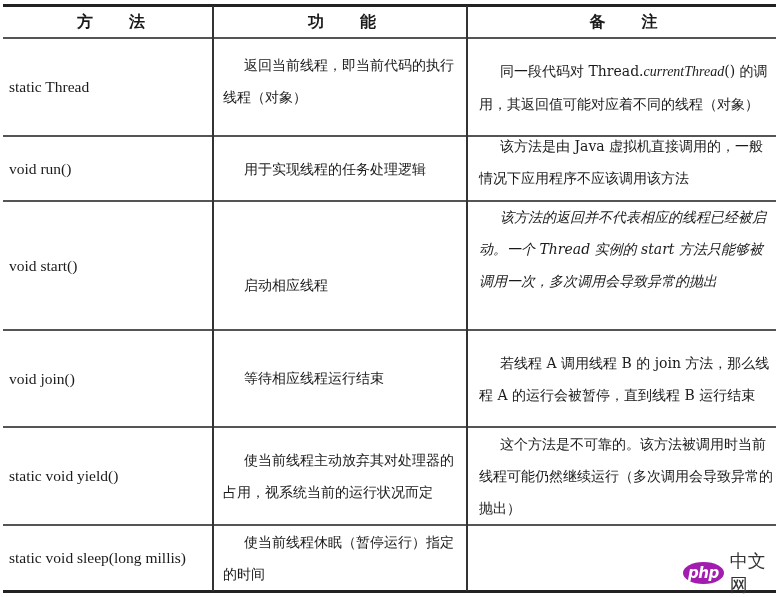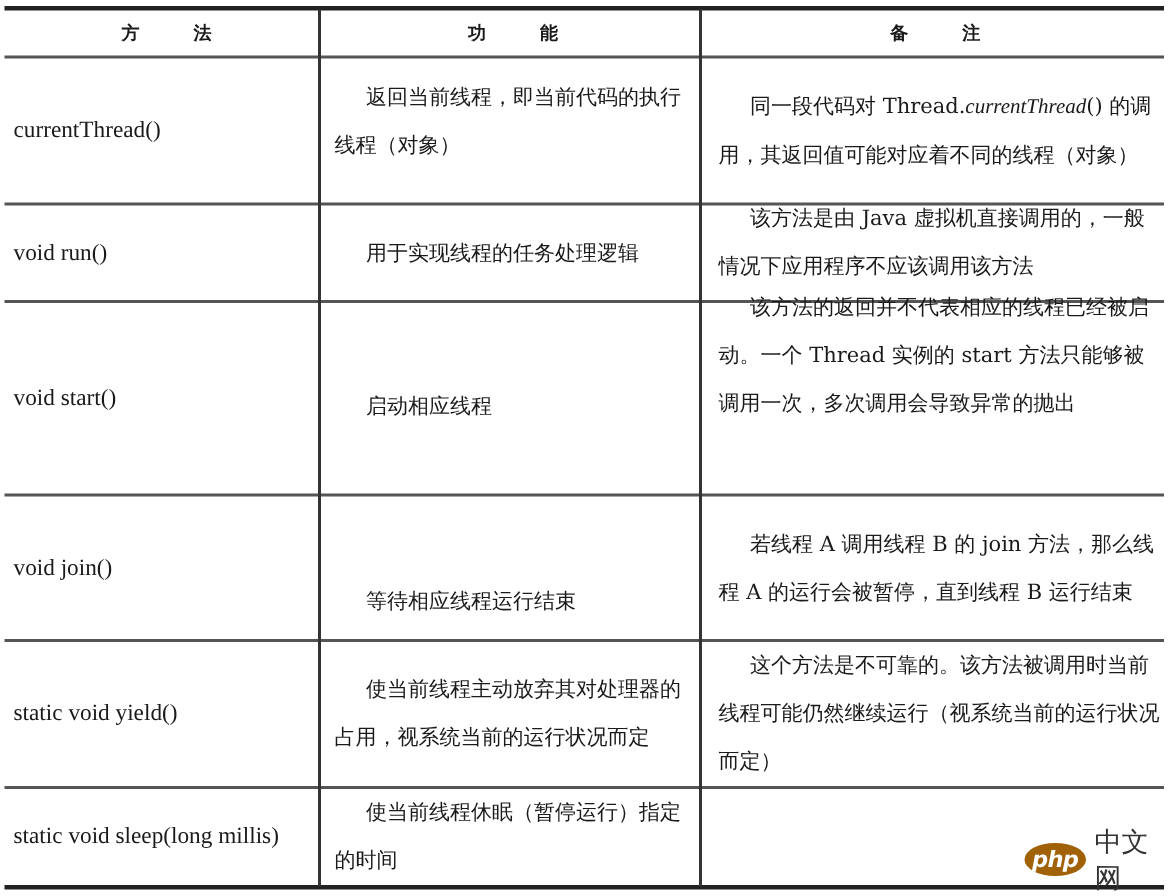--- a/index.html
+++ b/index.html
@@ -2,31 +2,31 @@
 <html><head>
 <meta charset="utf-8">
 <style>
   html, body { margin: 0; padding: 0; background: #ffffff; }
   body { width: 782px; height: 597px; position: relative; overflow: hidden;
          font-family: "Liberation Serif", "DejaVu Serif", serif; color: #1a1a1a; }
   .tbl { position: absolute; left: 3px; top: 4px; width: 773px; }
   .hline { position: absolute; left: 0; width: 773px; background: #222; }
   .vline { position: absolute; width: 2px; background: #333; }
   .cell { position: absolute; box-sizing: border-box; font-size: 15.5px; line-height: 32px; }
-  .hdr { font-family: "DejaVu Sans", sans-serif; font-weight: bold; font-size: 12px;
+  .hdr { font-family: "DejaVu Sans", sans-serif; font-weight: bold; font-size: 16px;
          text-align: center; letter-spacing: 0; line-height: 32px; }
   .hdr span.gap { display: inline-block; width: 36px; }
   .c1 { left: 6px; width: 204px; }
   .c2 { left: 214px; width: 250px; padding-left: 6px; padding-right: 4px; }
   .c3 { left: 468px; width: 305px; padding-left: 8px; padding-right: 2px; }
   .vc { display: flex; flex-direction: column; justify-content: center; }
   .ind { text-indent: 1.5em; }
   .cn { font-family: "DejaVu Serif", serif; font-size: 14px; }
   .wm { position: absolute; left: 683px; top: 549px; display: flex; align-items: center; }
-  .wm-logo { width: 42px; height: 22px; border-radius: 50%; background: #a16207;
+  .wm-logo { width: 42px; height: 22px; border-radius: 50%; background: #a21caf;
              color: #fff; font-family: "DejaVu Sans", sans-serif; font-style: italic;
              font-weight: bold; font-size: 15px; display: flex; align-items: center;
              justify-content: center; letter-spacing: -0.5px; }
   .wm-text { margin-left: 6px; font-family: "DejaVu Sans", sans-serif; font-size: 18px; color: #333; }
 </style>
 </head>
 <body>
 
 <div class="tbl">
 
@@ -46,21 +46,21 @@
     <span>方</span><span class="gap"></span><span>法</span>
   </div>
   <div class="cell hdr c2" style="top:2px;height:32px;padding:0;">
     <span>功</span><span class="gap"></span><span>能</span>
   </div>
   <div class="cell hdr c3" style="top:2px;height:32px;padding:0;">
     <span>备</span><span class="gap"></span><span>注</span>
   </div>
 
   <div class="cell c1 vc" style="top:35px;height:96px;">
-    <div>currentThread()</div>
+    <div>static Thread</div>
   </div>
   <div class="cell c2 vc cn" style="top:35px;height:84px;">
     <div class="ind">返回当前线程，即当前代码的执行线程（对象）</div>
   </div>
   <div class="cell c3 vc cn" style="top:35px;height:96px;">
     <div class="ind"><span>同一段代码对 Thread.</span><i style="font-family:'Liberation Serif',serif;">currentThread</i><span>() 的调用，其返回值可能对应着不同的线程（对象）</span></div>
   </div>
 
   <div class="cell c1 vc" style="top:133px;height:63px;">
     <div>void run()</div>
@@ -68,45 +68,45 @@
   <div class="cell c2 vc cn" style="top:133px;height:63px;">
     <div class="ind">用于实现线程的任务处理逻辑</div>
   </div>
   <div class="cell c3 vc cn" style="top:132px;height:51px;">
     <div class="ind">该方法是由 Java 虚拟机直接调用的，一般情况下应用程序不应该调用该方法</div>
   </div>
 
   <div class="cell c1 vc" style="top:198px;height:127px;">
     <div>void start()</div>
   </div>
-  <div class="cell c2 vc cn" style="top:198px;height:137px;">
+  <div class="cell c2 vc cn" style="top:212px;height:137px;">
     <div class="ind">启动相应线程</div>
   </div>
-  <div class="cell c3 vc cn" style="top:186px;height:93px;">
+  <div class="cell c3 vc cn" style="top:198px;height:93px;font-style:italic;">
     <div class="ind">该方法的返回并不代表相应的线程已经被启动。一个 Thread 实例的 start 方法只能够被调用一次，多次调用会导致异常的抛出</div>
   </div>
 
   <div class="cell c1 vc" style="top:327px;height:95px;">
     <div>void join()</div>
   </div>
-  <div class="cell c2 vc cn" style="top:345px;height:103px;">
+  <div class="cell c2 vc cn" style="top:323px;height:103px;font-family:Liberation Serif, serif;">
     <div class="ind">等待相应线程运行结束</div>
   </div>
   <div class="cell c3 vc cn" style="top:327px;height:95px;">
     <div class="ind">若线程 A 调用线程 B 的 join 方法，那么线程 A 的运行会被暂停，直到线程 B 运行结束</div>
   </div>
 
   <div class="cell c1 vc" style="top:424px;height:96px;">
     <div>static void yield()</div>
   </div>
   <div class="cell c2 vc cn" style="top:424px;height:96px;">
     <div class="ind">使当前线程主动放弃其对处理器的占用，视系统当前的运行状况而定</div>
   </div>
   <div class="cell c3 vc cn" style="top:424px;height:96px;">
-    <div class="ind">这个方法是不可靠的。该方法被调用时当前线程可能仍然继续运行（视系统当前的运行状况而定）</div>
+    <div class="ind">这个方法是不可靠的。该方法被调用时当前线程可能仍然继续运行（多次调用会导致异常的抛出）</div>
   </div>
 
   <div class="cell c1 vc" style="top:522px;height:64px;">
     <div>static void sleep(long millis)</div>
   </div>
   <div class="cell c2 vc cn" style="top:522px;height:64px;">
     <div class="ind">使当前线程休眠（暂停运行）指定的时间</div>
   </div>
   <div class="cell c3 vc cn" style="top:522px;height:64px;">
     <div class="ind"></div>

